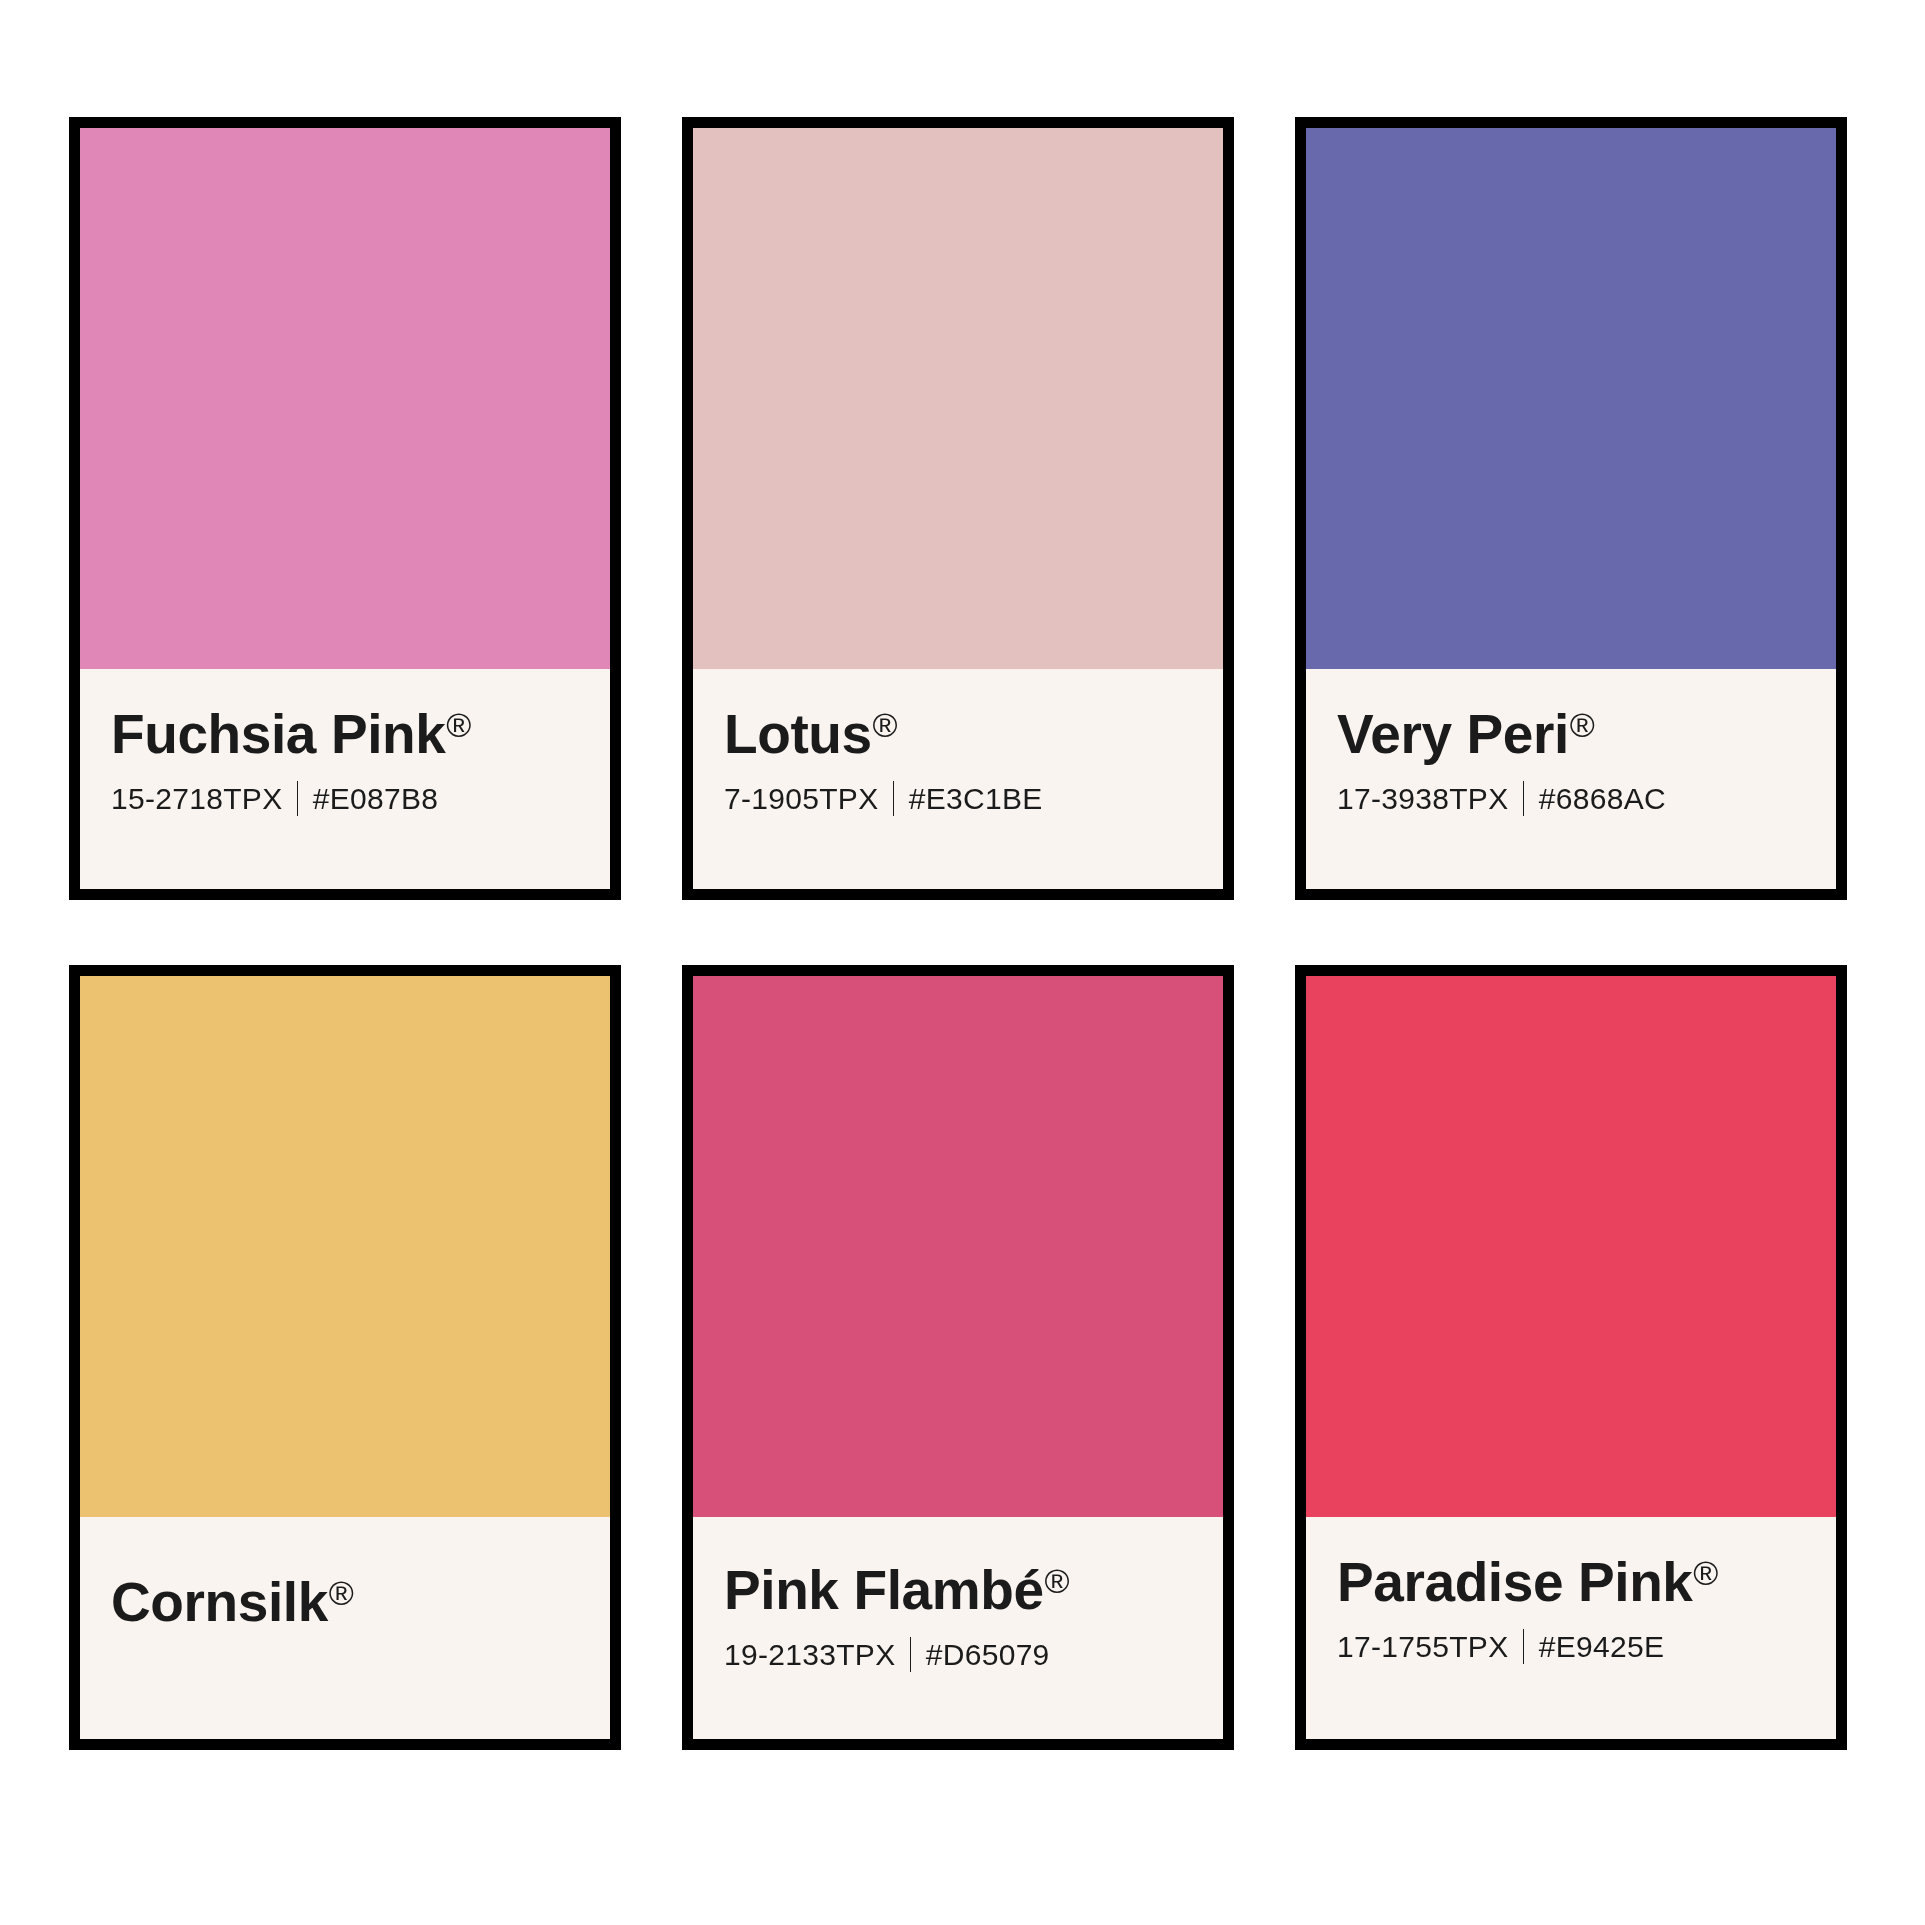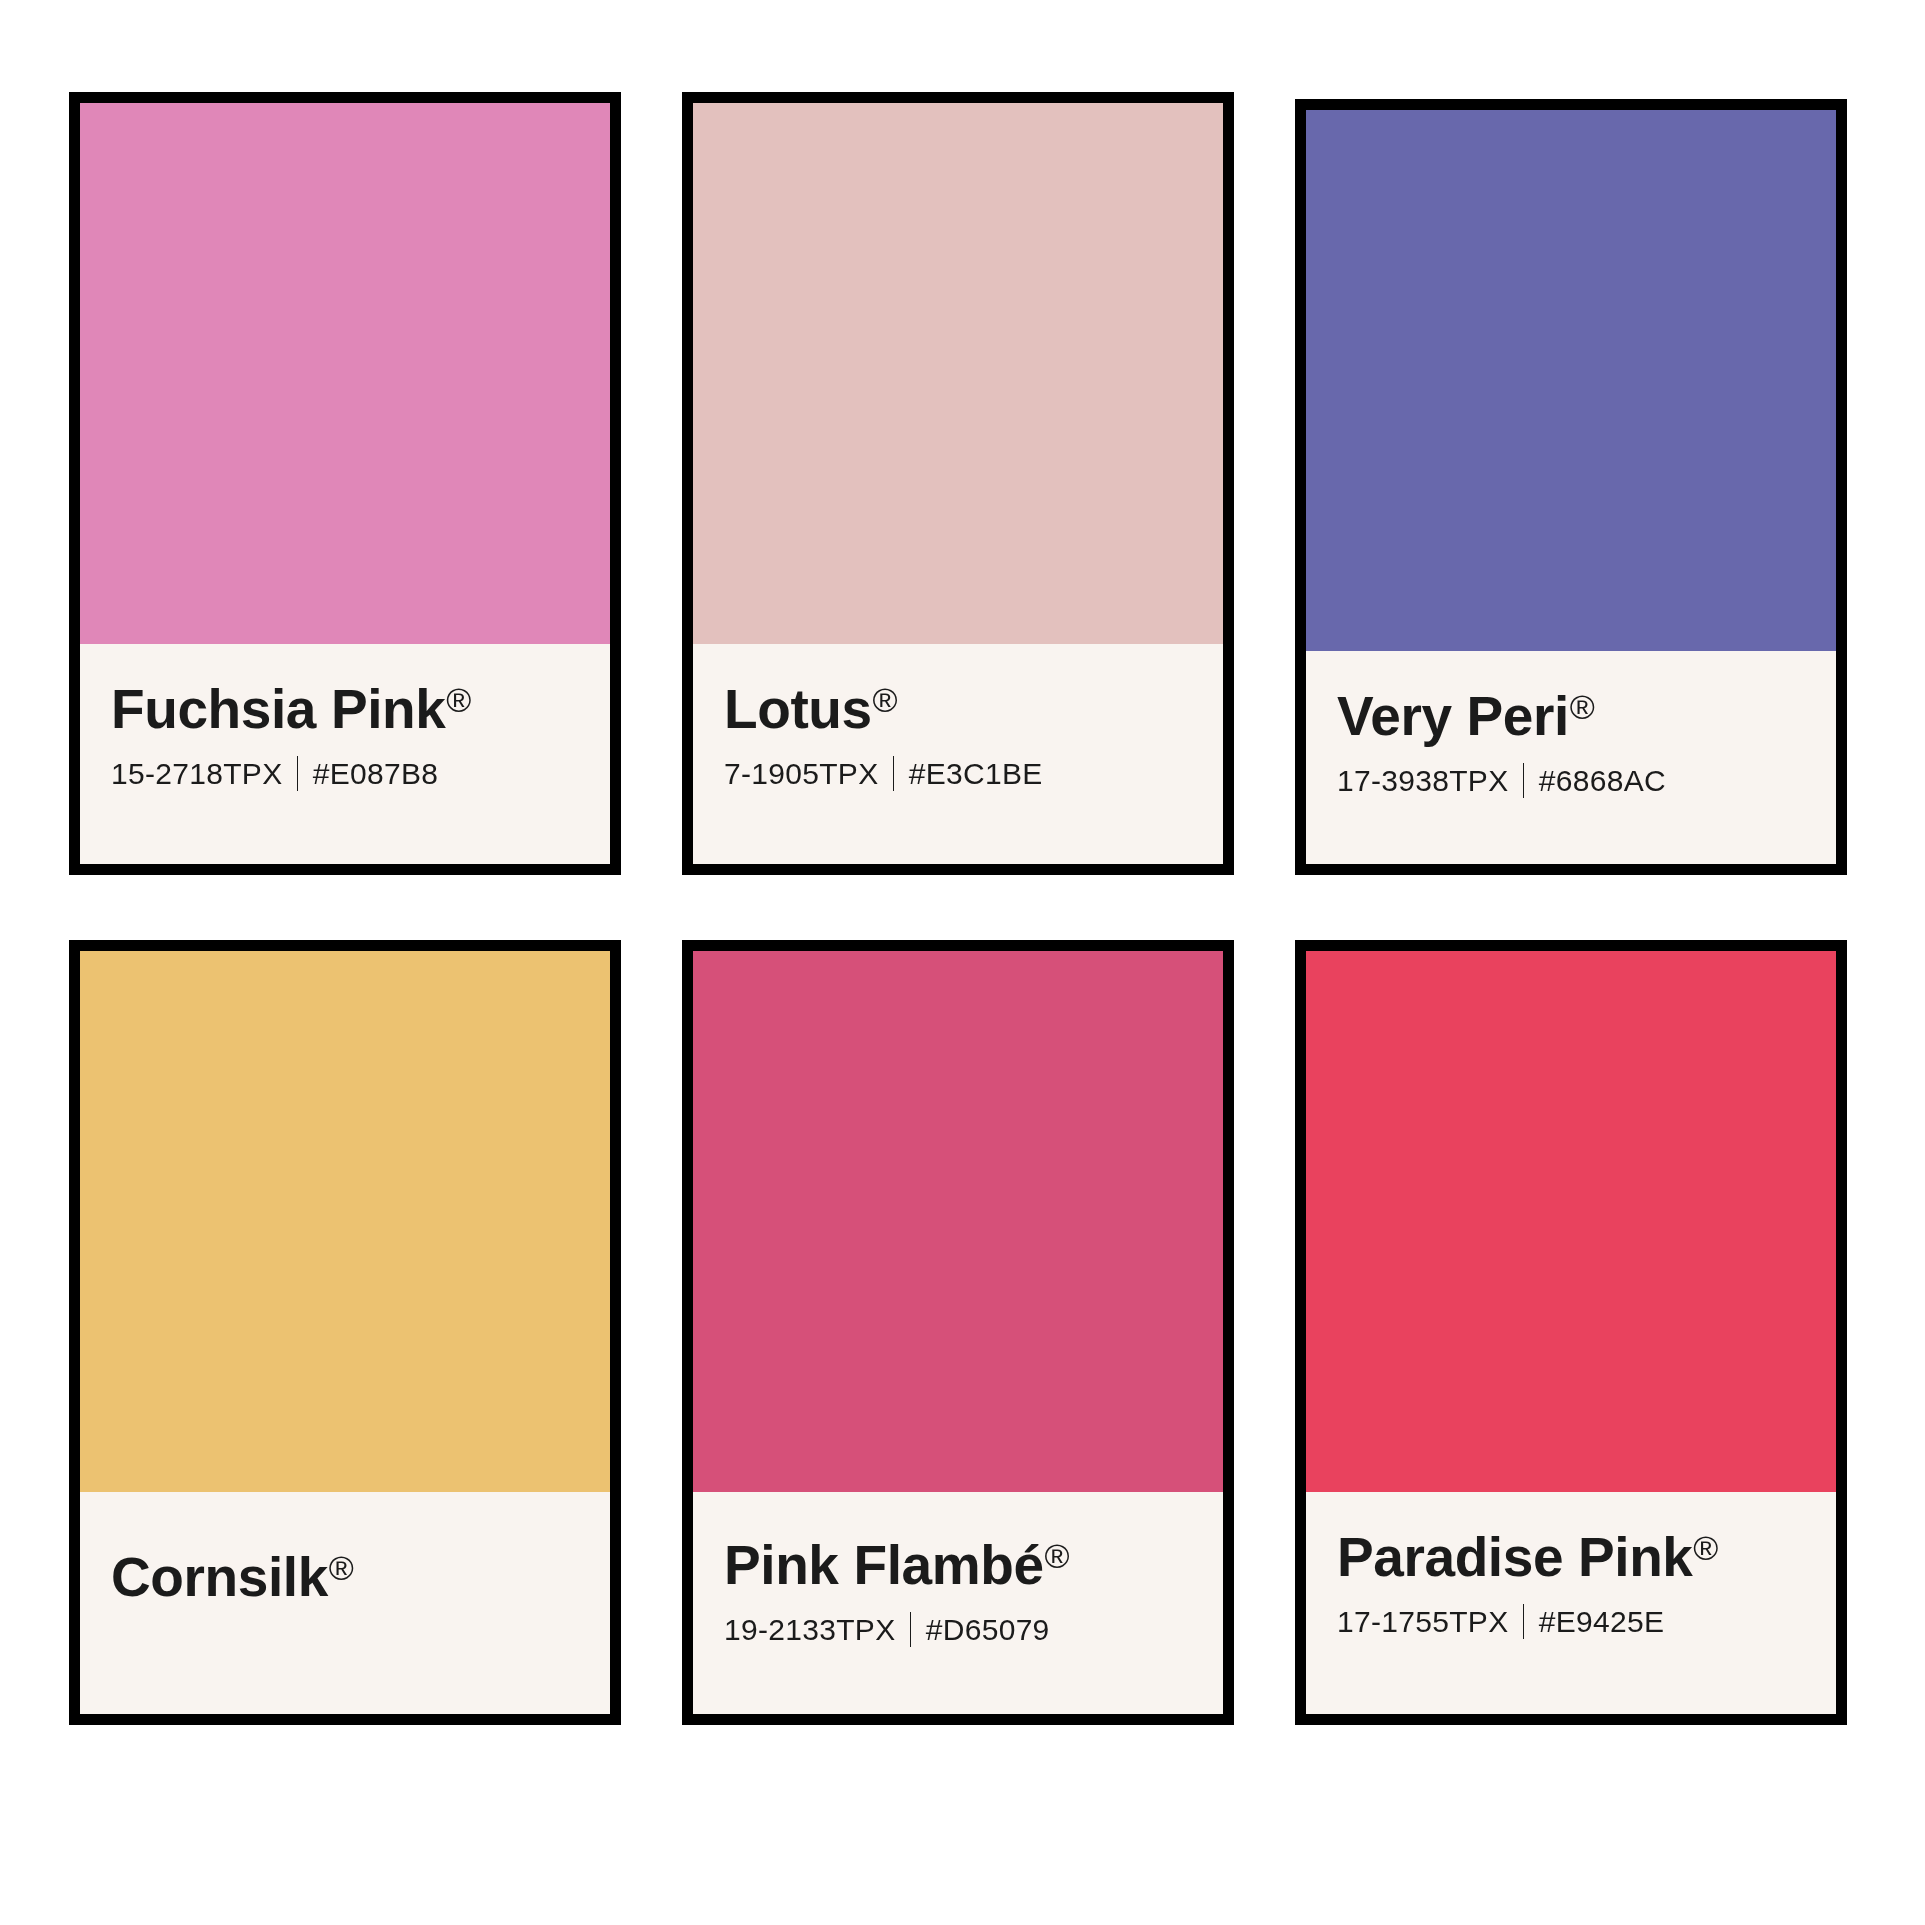--- a/index.html
+++ b/index.html
@@ -13,21 +13,21 @@
     font-family: "Liberation Sans", sans-serif;
     -webkit-font-smoothing: antialiased;
   }
 
   .palette-board {
     position: relative;
     width: 1926px;
     height: 1926px;
     background: #ffffff;
     box-sizing: border-box;
-    padding: 92px 79px 196px 69px;
+    padding: 117px 79px 196px 69px;
   }
 
   .swatch-grid {
     display: grid;
     grid-template-columns: 552px 552px 552px;
     grid-template-rows: 783px 785px;
     column-gap: 61px;
     row-gap: 65px;
   }
 
@@ -127,21 +127,21 @@
             <span class="reg-mark">®</span>
         </div>
         <div class="swatch-meta">
           <span>7-1905TPX</span>
           <span class="sep"></span>
           <span>#E3C1BE</span>
         </div>
       </div>
     </div>
 
-    <div class="swatch-card row-top" style="border-color: rgb(0, 0, 0); margin-top: 7px;">
+    <div class="swatch-card row-top" style="border-color: rgb(0, 0, 0);">
       <div class="swatch-color" style="background-color: rgb(104, 104, 172);"></div>
       <div class="swatch-label">
         <div class="swatch-name">
           <span>Very Peri</span>
             <span class="reg-mark">®</span>
         </div>
         <div class="swatch-meta">
           <span>17-3938TPX</span>
           <span class="sep"></span>
           <span>#6868AC</span>

